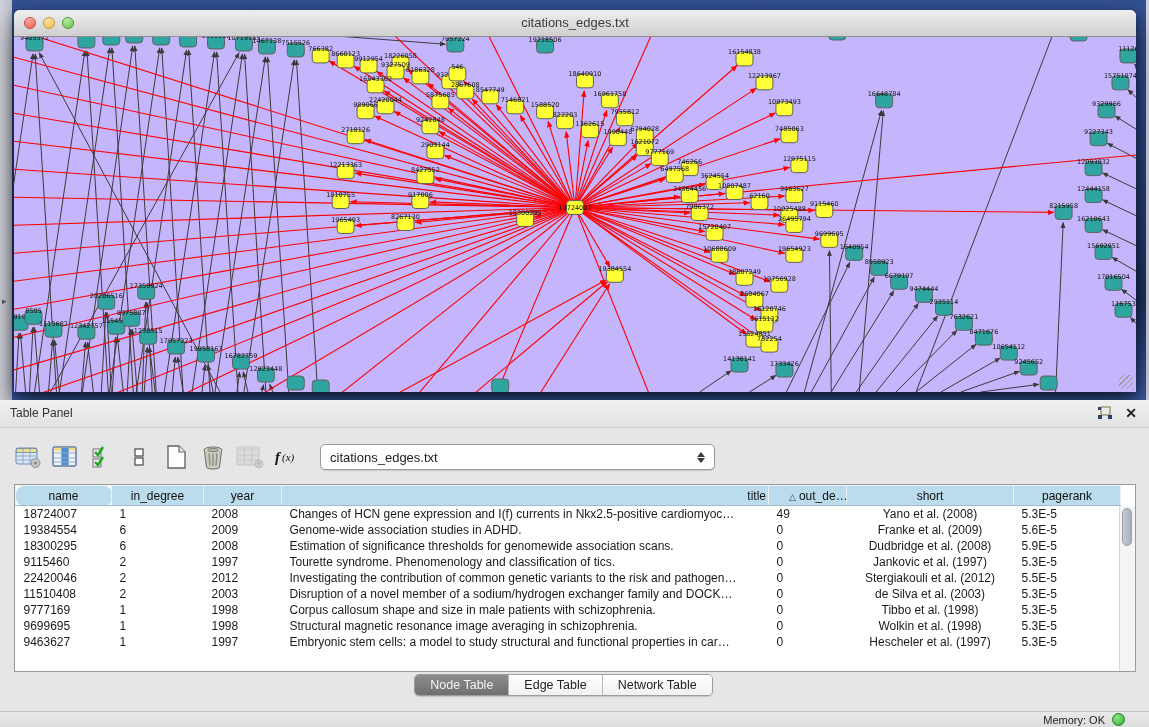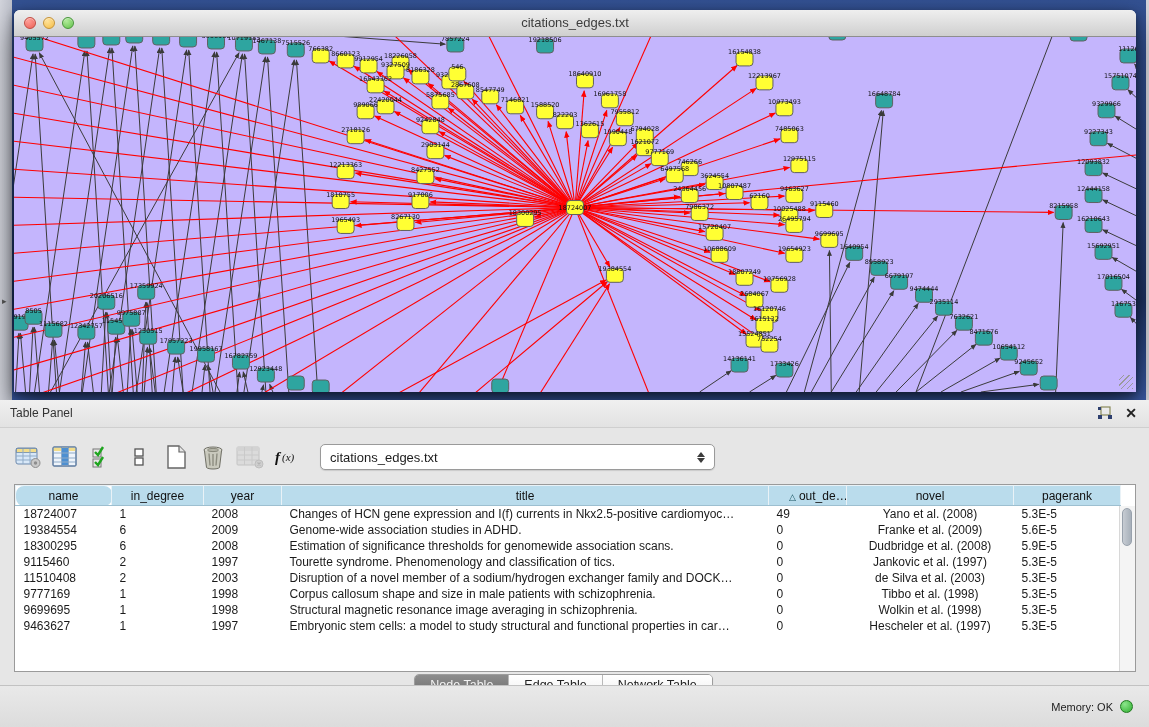--- a/index.html
+++ b/index.html
@@ -55,22 +55,22 @@
   .vscroll{position:absolute;right:0;top:21px;bottom:0;width:15px;background:#f4f4f4;border-left:1px solid #d8d8d8;}
   .vscroll .thumb{position:absolute;left:2px;top:2px;width:10px;height:38px;border-radius:6px;
     background:linear-gradient(90deg,#c7ccd3,#a7b0ba);border:1px solid #98a1ac;box-sizing:border-box;}
 
   .tabbar{position:absolute;left:0;top:274px;width:1127px;display:flex;justify-content:center;}
   .seg{display:flex;border:1px solid #9d9d9d;border-radius:5px;overflow:hidden;box-shadow:0 1px 1px rgba(0,0,0,.15);}
   .seg .seg-btn{padding:3px 15px;font-size:12.5px;background:linear-gradient(180deg,#ffffff,#f1f1f1);color:#222;border-right:1px solid #b9b9b9;}
   .seg .seg-btn:last-child{border-right:none;}
   .seg .seg-btn.sel{background:linear-gradient(180deg,#8d8d8d,#6f6f6f);color:#f3f3f3;}
 
-  .statusbar{position:absolute;left:0;bottom:0;width:1149px;height:42px;background:linear-gradient(180deg,#e9e9e9,#dcdcdc);
-    border-top:1px solid #c2c2c2;display:flex;align-items:center;justify-content:flex-end;gap:7px;padding-right:16px;box-sizing:border-box;}
+  .statusbar{position:absolute;left:0;bottom:0;width:1149px;height:16px;background:linear-gradient(180deg,#e9e9e9,#dcdcdc);
+    border-top:1px solid #c2c2c2;display:flex;align-items:center;justify-content:flex-end;gap:7px;padding-right:24px;box-sizing:border-box;}
   .statusbar .mem{font-size:11px;color:#222;}
   .dot{width:13px;height:13px;border-radius:50%;background:radial-gradient(circle at 35% 30%,#8ce68c,#2fae2f);border:1px solid #1f7a1f;box-sizing:border-box;}
 </style>
 </head>
 <body>
 
 <div class="app">
 
   <div class="graph-area">
     <div class="left-strip">
@@ -822,23 +822,23 @@
       </span>
     </div>
 
     <div class="table-wrap">
       <table class="data">
         <thead>
             <tr>
               <th style="width: 96px; border-radius: 8px;">name</th>
               <th style="width: 92px;">in_degree</th>
               <th style="width: 78px;">year</th>
-              <th style="width: 487px;">title</th>
+              <th style="width: 487px; text-align: right;">title</th>
               <th style="width: 78px; padding-left: 20px;"><span class="sort">△</span>out_de…</th>
-              <th style="width: 167px;">novel</th>
+              <th style="width: 167px;">short</th>
               <th style="width: 107px;">pagerank</th>
             </tr>
           </thead>
         <tbody>
             <tr>
               <td>18724007</td>
               <td>1</td>
               <td>2008</td>
               <td>Changes of HCN gene expression and I(f) currents in Nkx2.5-positive cardiomyoc…</td>
               <td>49</td>
@@ -864,20 +864,29 @@
               <td>5.9E-5</td>
             </tr>
             <tr>
               <td>9115460</td>
               <td>2</td>
               <td>1997</td>
               <td>Tourette syndrome. Phenomenology and classification of tics.</td>
               <td>0</td>
               <td class="center">Jankovic et al. (1997)</td>
               <td>5.3E-5</td>
+            </tr>
+            <tr>
+              <td>22420046</td>
+              <td>2</td>
+              <td>2012</td>
+              <td>Investigating the contribution of common genetic variants to the risk and pathogen…</td>
+              <td>0</td>
+              <td class="center">Stergiakouli et al. (2012)</td>
+              <td>5.5E-5</td>
             </tr>
             <tr>
               <td>11510408</td>
               <td>2</td>
               <td>2003</td>
               <td>Disruption of a novel member of a sodium/hydrogen exchanger family and DOCK…</td>
               <td>0</td>
               <td class="center">de Silva et al. (2003)</td>
               <td>5.3E-5</td>
             </tr>

